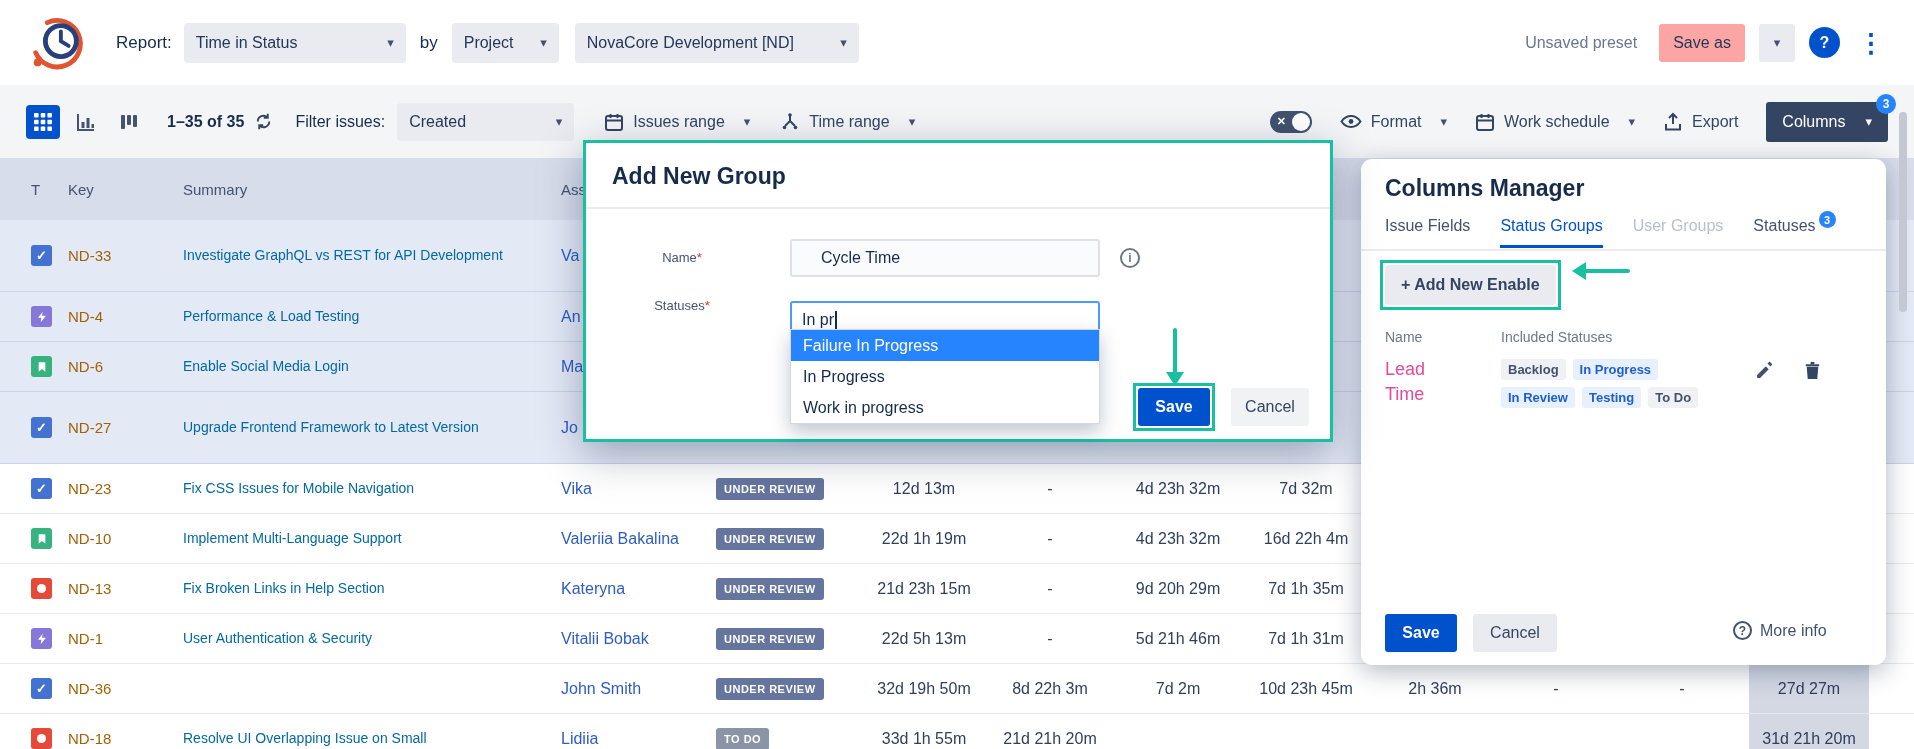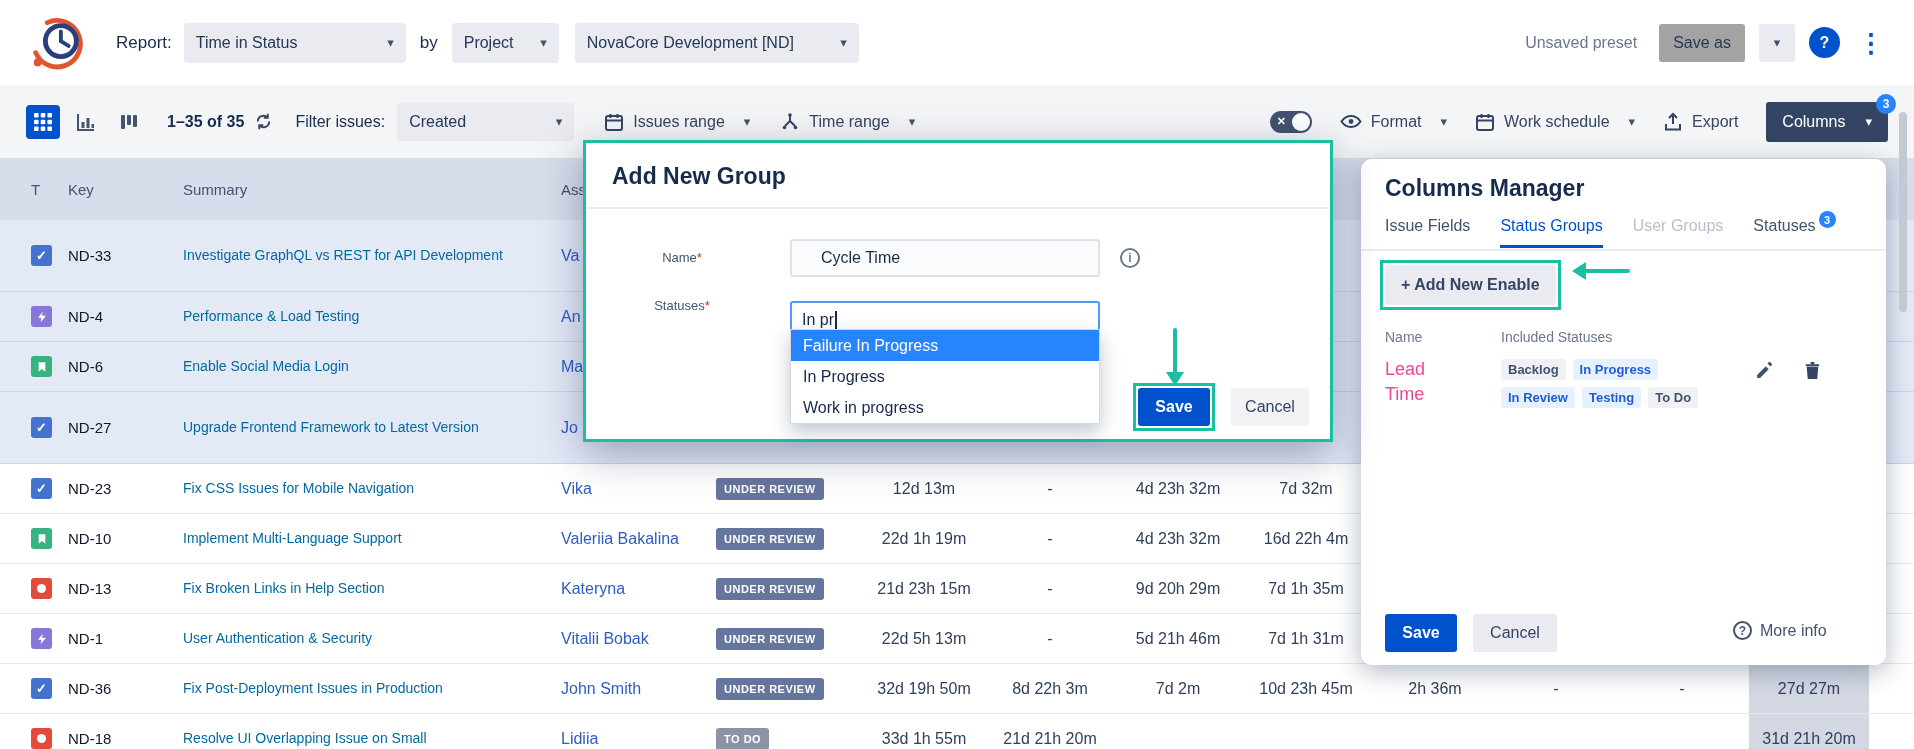--- a/index.html
+++ b/index.html
@@ -8,21 +8,21 @@
 
   
   .header{position:absolute;top:0;left:0;width:1914px;height:85px;background:#fff;display:flex;align-items:center;padding:0 26px;z-index:3;}
   .hdr-label{font-size:17px;color:#172b4d;margin:0 12px 0 28px;}
   .hdr-by{font-size:17px;color:#172b4d;margin:0 14px;}
   .select{background:#e9ebf0;border-radius:4px;height:40px;display:flex;align-items:center;justify-content:space-between;padding:0 12px;font-size:16px;color:#253858;cursor:pointer;}
   .chev{font-size:13px;color:#42526e;margin-left:10px;}
   .w222{width:222px}.w107{width:107px}.w284{width:284px}
   .hdr-right{margin-left:auto;display:flex;align-items:center;gap:14px;}
   .preset{color:#6b778c;font-size:16px;margin-right:8px;}
-  .btn-light{height:38px;padding:0 14px;background:#a3a3a3;border:none;border-radius:3px;font-size:16px;color:#253858;cursor:pointer;}
+  .btn-light{height:38px;padding:0 14px;background:#fca5a5;border:none;border-radius:3px;font-size:16px;color:#253858;cursor:pointer;}
   .btn-chev{width:36px;height:38px;background:#e9ebf0;border:none;border-radius:3px;color:#42526e;font-size:13px;cursor:pointer;}
   .help-circle{width:31px;height:31px;border-radius:50%;background:var(--blue,#0052cc);color:#fff;font-weight:bold;font-size:16px;display:flex;align-items:center;justify-content:center;cursor:pointer;}
   .kebab{color:var(--blue,#0052cc);font-size:26px;font-weight:bold;line-height:1;cursor:pointer;padding:0 4px;}
 
   
   .toolbar{position:absolute;top:85px;left:0;width:1914px;height:73px;background:#f4f5f7;display:flex;align-items:center;padding:0 26px;z-index:2;}
   .icon-btn{width:34px;height:34px;border:none;border-radius:4px;background:transparent;display:flex;align-items:center;justify-content:center;margin-right:9px;cursor:pointer;}
   .icon-btn.active{background:var(--blue,#0052cc);}
   .count{font-weight:bold;font-size:16px;color:#172b4d;margin-left:12px;white-space:nowrap;}
   .refresh{margin-left:10px;display:flex;cursor:pointer;}
@@ -38,21 +38,21 @@
   .badge{position:absolute;top:-8px;right:-8px;width:20px;height:20px;border-radius:50%;background:#2684ff;color:#fff;font-size:12px;font-weight:bold;display:flex;align-items:center;justify-content:center;}
 
   
   #issue-table{position:absolute;top:158px;left:0;width:1914px;z-index:1;}
   .thead{position:relative;height:62px;background:#d8ddeb;}
   .trow{position:relative;width:100%;height:50px;background:#fff;border-bottom:1px solid #e7e9f0;cursor:pointer;}
   .trow.tall{height:72px;}
   .trow.hl{background:#e4e9f6;border-bottom-color:#ccd4e9;}
   .cell{position:absolute;top:0;height:100%;display:flex;align-items:center;}
   .cell.t{left:31px;width:28px;}
-  .cell.key{left:68px;width:110px;color:#0f172a;font-size:15px;}
+  .cell.key{left:68px;width:110px;color:#a16207;font-size:15px;}
   .cell.summary{left:183px;width:330px;color:#0369a1;font-size:14px;line-height:21px;}
   .cell.assignee{left:561px;width:150px;color:#2e5cc5;font-size:16px;}
   .cell.status{left:716px;width:150px;}
   .cell.time{width:120px;justify-content:center;color:#2f3f5c;font-size:16px;white-space:nowrap;}
   .c0{left:864px}.c1{left:990px}.c2{left:1118px}.c3{left:1246px}.c4{left:1375px}.c5{left:1496px}.c6{left:1622px}.c7{left:1749px}
   .lastcol{background:#d3d8e3;}
   .thead .cell{color:#44546f;font-size:15px;}
   .titem{width:21px;height:21px;border-radius:3px;display:flex;align-items:center;justify-content:center;}
   .ticon-task{background:#4472d0;}
   .ticon-bolt{background:#8777d9;}
@@ -434,21 +434,20 @@
         <div class="cell time c6"></div>
         <div class="cell time c7 lastcol"></div>
       </div>
       <div class="trow">
         <div class="cell t">
           <span class="titem ticon-task">
             <span class="tchk">✓</span>
           </span>
         </div>
         <div class="cell key">ND-36</div>
-        <div class="cell summary">Fix Post-Deployment Issues in Production</div>
         <div class="cell assignee">John Smith</div>
         <div class="cell status">
           <span class="chip review">UNDER REVIEW</span>
         </div>
         <div class="cell time c0">32d 19h 50m</div>
         <div class="cell time c1">8d 22h 3m</div>
         <div class="cell time c2">7d 2m</div>
         <div class="cell time c3">10d 23h 45m</div>
         <div class="cell time c4">2h 36m</div>
         <div class="cell time c5">-</div>

